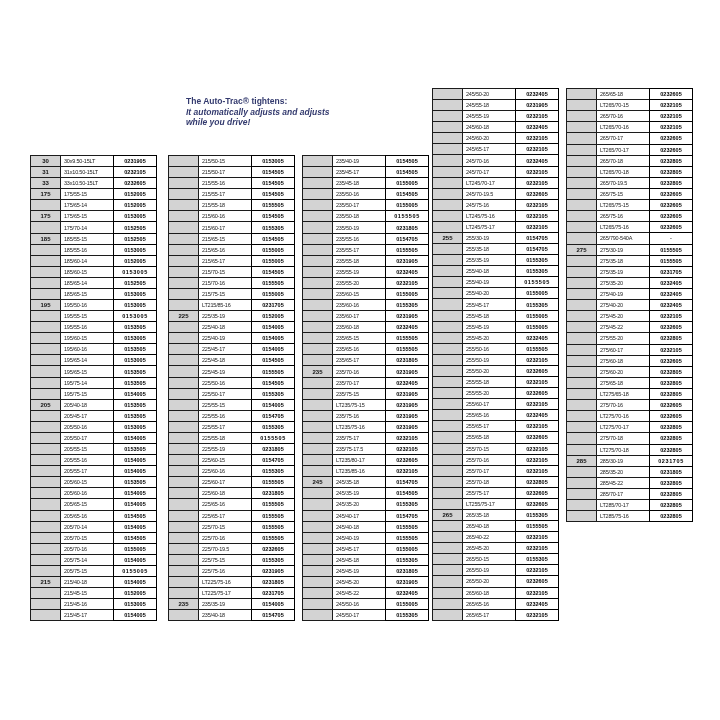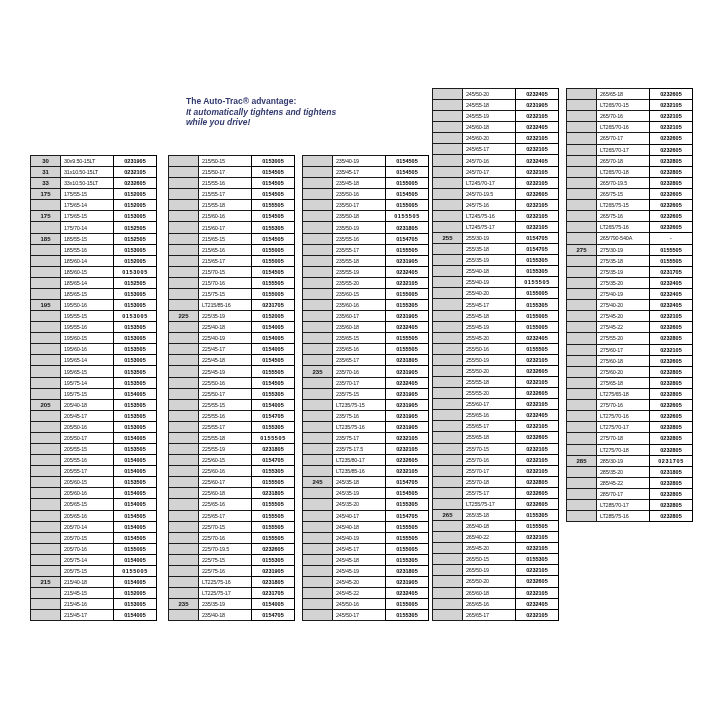--- a/index.html
+++ b/index.html
@@ -21,22 +21,22 @@
   .cell{box-sizing:border-box;border:1px solid #1c1c1c;display:flex;align-items:center;overflow:hidden;white-space:nowrap;}
   .cell.label{width:31px;background:#d3d3d3;justify-content:center;font-weight:bold;font-size:6px;color:#111;}
   .cell.size{width:54px;margin-left:-1px;padding-left:3px;font-size:5.5px;color:#1a1a1a;letter-spacing:-0.2px;}
   .cell.part{width:44px;margin-left:-1px;justify-content:center;font-weight:bold;font-size:5.5px;color:#000;border-color:#000;}
   .cell.part.hl{letter-spacing:0.6px;}
 </style>
 </head>
 <body>
 
 <div class="hdr">
-  <div class="l1">The Auto-Trac® advantage:</div>
-  <div class="l23">It automatically tightens and tightens</div>
+  <div class="l1">The Auto-Trac® tightens:</div>
+  <div class="l23">It automatically adjusts and adjusts</div>
   <div class="l23">while you drive!</div>
 </div>
 
 <div id="t0" class="tbl">
     <div class="row">
       <div class="cell label">30</div>
       <div class="cell size">30x9.50-15LT</div>
       <div class="cell part">0231905</div>
     </div>
     <div class="row">

